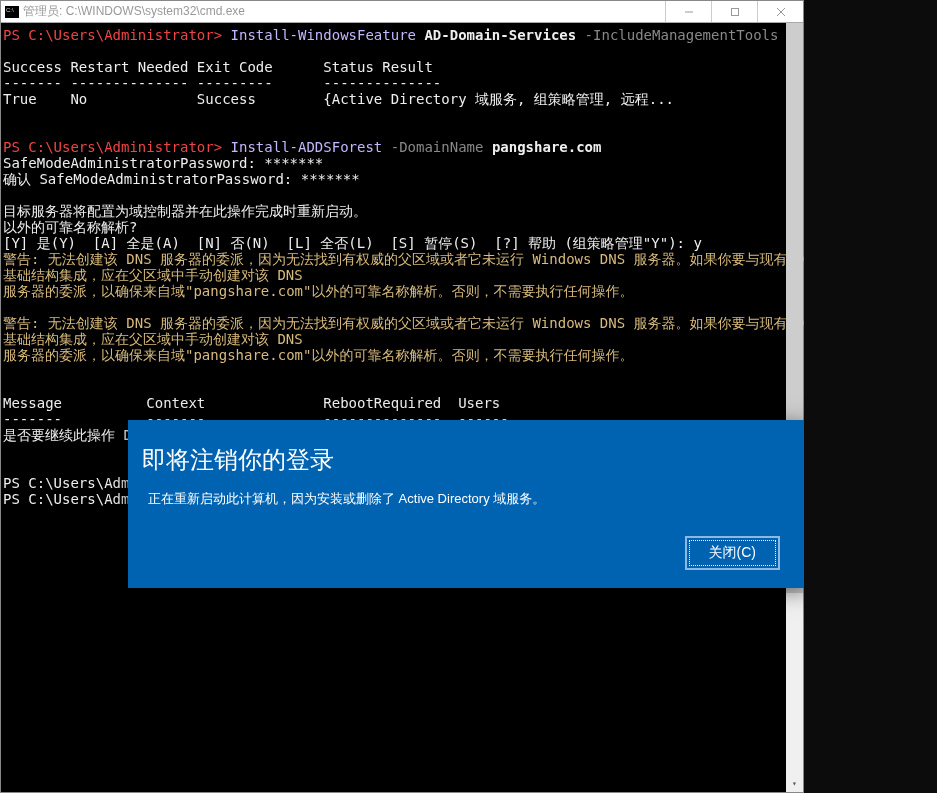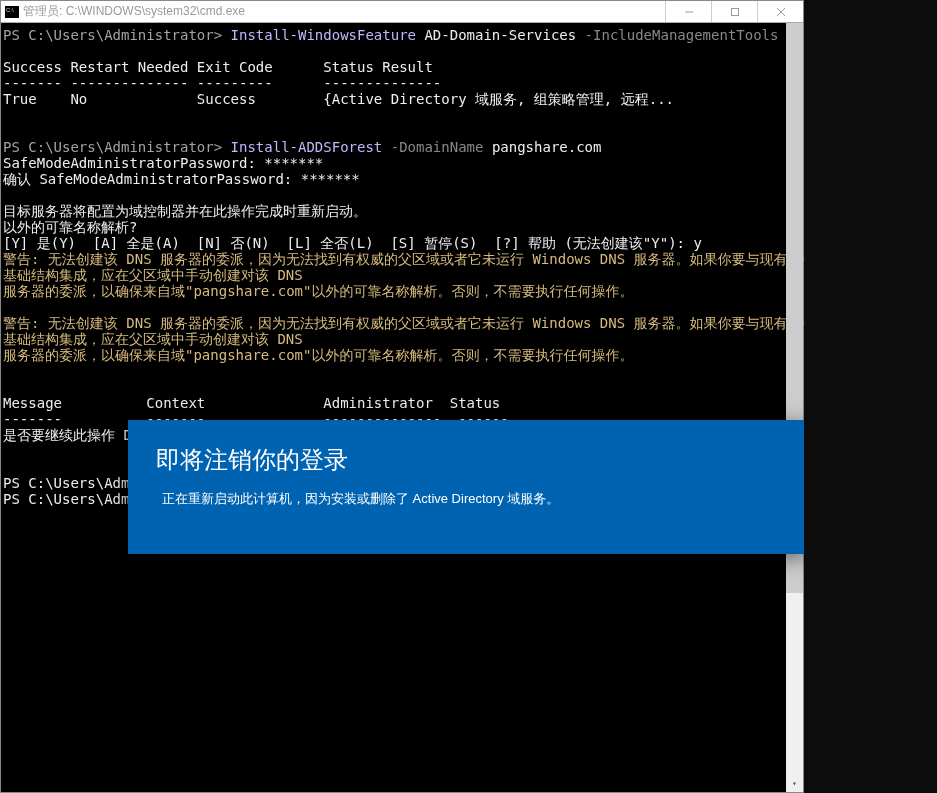--- a/index.html
+++ b/index.html
@@ -69,24 +69,24 @@
     .titlebar-btn svg { width: 10px; height: 10px; }
     .terminal {
       padding: 4px 2px;
       font-size: 14px;
       line-height: 16px;
       white-space: pre;
       color: #eee;
       position: relative;
       height: calc(100% - 22px);
     }
-    .prompt { color: #a3a3a3; margin-top: 40px; }
+    .prompt { color: #ef4444; margin-top: 40px; }
     .cmd-yellow { color: #c4b5fd; }
     .cmd-gray { color: #888; margin-top: 13px; }
-    .cmd-white { color: #eee; }
+    .cmd-white { color: #eee; font-weight: bold; }
     .warn { color: #d7ba7d; }
     .scrollbar {
       position: absolute;
       right: 0;
       top: 22px;
       bottom: 0;
       width: 17px;
       background: #f0f0f0;
     }
     .scrollbar-thumb {
@@ -111,21 +111,21 @@
     }
     .scrollbar-arrow.down { bottom: 0; }
     .dialog {
       position: absolute;
       left: 128px;
       top: 420px;
       width: 680px;
       background: #0063b1;
       color: #fff;
       font-family: "Microsoft YaHei", sans-serif;
-      padding: 24px 28px 18px 28px;
+      padding: 24px 28px 18px 14px;
       box-shadow: 0 4px 20px rgba(0,0,0,.5);
     }
     .dialog-title {
       font-size: 24px;
       font-weight: 400;
       margin-bottom: 14px;
     }
     .dialog-msg {
       font-size: 13px;
       margin-bottom: 28px;
@@ -189,42 +189,45 @@
 <span>------- -------------- ---------      --------------</span>
 <span>True    No             Success        {Active Directory 域服务, 组策略管理, 远程...</span>
 <span></span>
 <span></span>
 <span class="prompt">PS C:\Users\Administrator&gt; </span><span class="cmd-yellow">Install-ADDSForest</span><span class="cmd-gray"> -DomainName </span><span class="cmd-white">pangshare.com</span>
 <span>SafeModeAdministratorPassword: *******</span>
 <span>确认 SafeModeAdministratorPassword: *******</span>
 <span></span>
 <span>目标服务器将配置为域控制器并在此操作完成时重新启动。</span>
 <span>以外的可靠名称解析?</span>
-<span>[Y] 是(Y)  [A] 全是(A)  [N] 否(N)  [L] 全否(L)  [S] 暂停(S)  [?] 帮助 (无法创建该"Y"): y</span>
+<span>[Y] 是(Y)  [A] 全是(A)  [N] 否(N)  [L] 全否(L)  [S] 暂停(S)  [?] 帮助 (组策略管理"Y"): y</span>
 <span class="warn">警告: 无法创建该 DNS 服务器的委派，因为无法找到有权威的父区域或者它未运行 Windows DNS 服务器。如果你要与现有 DNS</span>
 <span class="warn">基础结构集成，应在父区域中手动创建对该 DNS</span>
 <span class="warn">服务器的委派，以确保来自域"pangshare.com"以外的可靠名称解析。否则，不需要执行任何操作。</span>
 <span></span>
 <span class="warn">警告: 无法创建该 DNS 服务器的委派，因为无法找到有权威的父区域或者它未运行 Windows DNS 服务器。如果你要与现有 DNS</span>
 <span class="warn">基础结构集成，应在父区域中手动创建对该 DNS</span>
 <span class="warn">服务器的委派，以确保来自域"pangshare.com"以外的可靠名称解析。否则，不需要执行任何操作。</span>
 <span></span>
 <span></span>
-<span>Message          Context              Administrator  Status</span>
+<span>Message          Context              RebootRequired  Users</span>
 <span>-------          -------              --------------  ------</span>
 <span>是否要继续此操作 D</span>
 <span></span>
 <span></span>
 <span>PS C:\Users\Admi</span>
 <span>PS C:\Users\Admi</span></div>
 
   <div class="scrollbar">
     <div class="scrollbar-thumb"></div>
     <div class="scrollbar-arrow down">▾</div>
   </div>
 </div>
 
 <div class="dialog">
   <div class="dialog-title">即将注销你的登录</div>
   <div class="dialog-msg">正在重新启动此计算机，因为安装或删除了 Active Directory 域服务。</div>
+  <div class="dialog-actions">
+    <button class="dialog-btn">关闭(C)</button>
+  </div>
 </div>
 
 <div class="right-edge"></div>
 
 </body></html>

